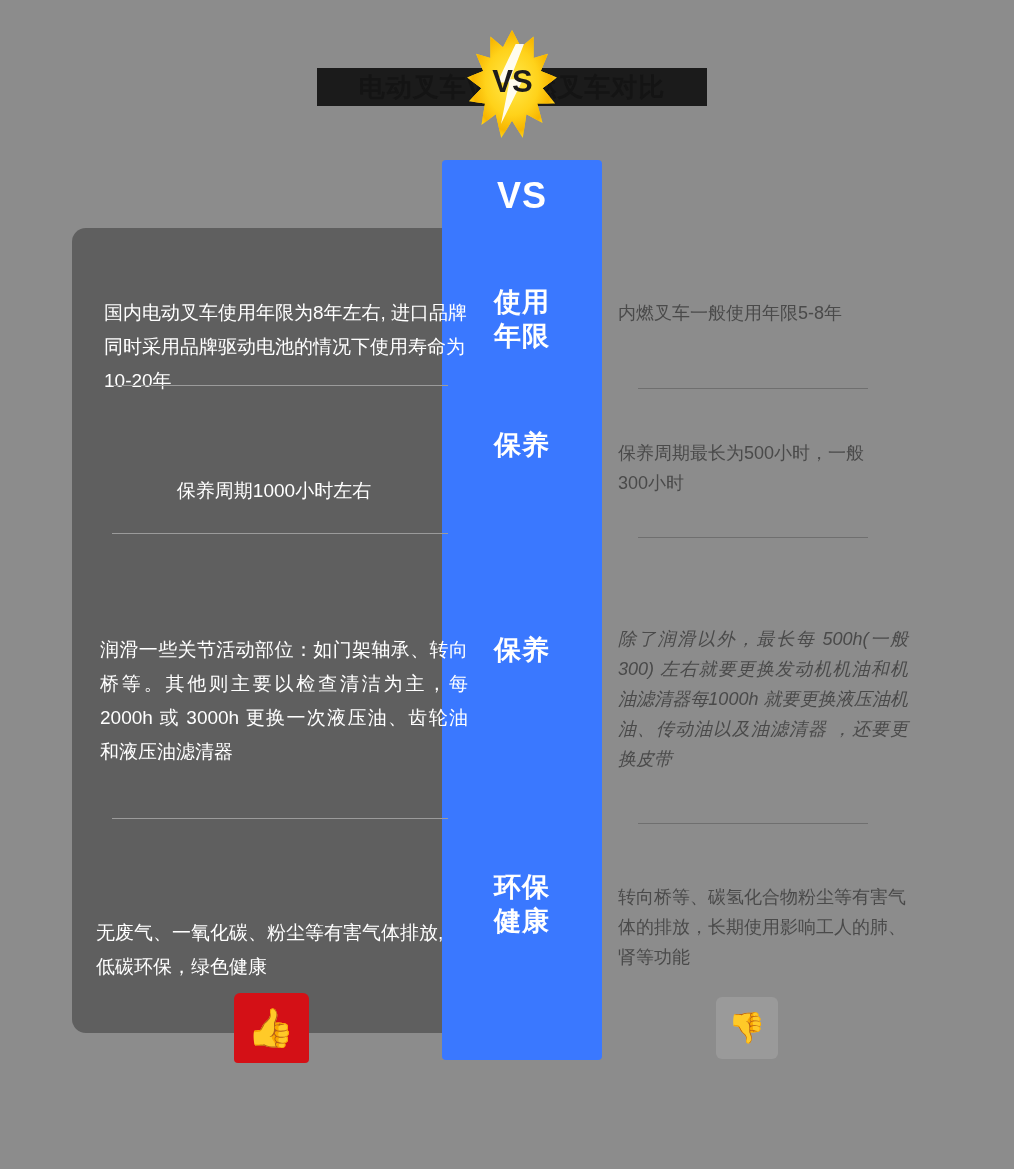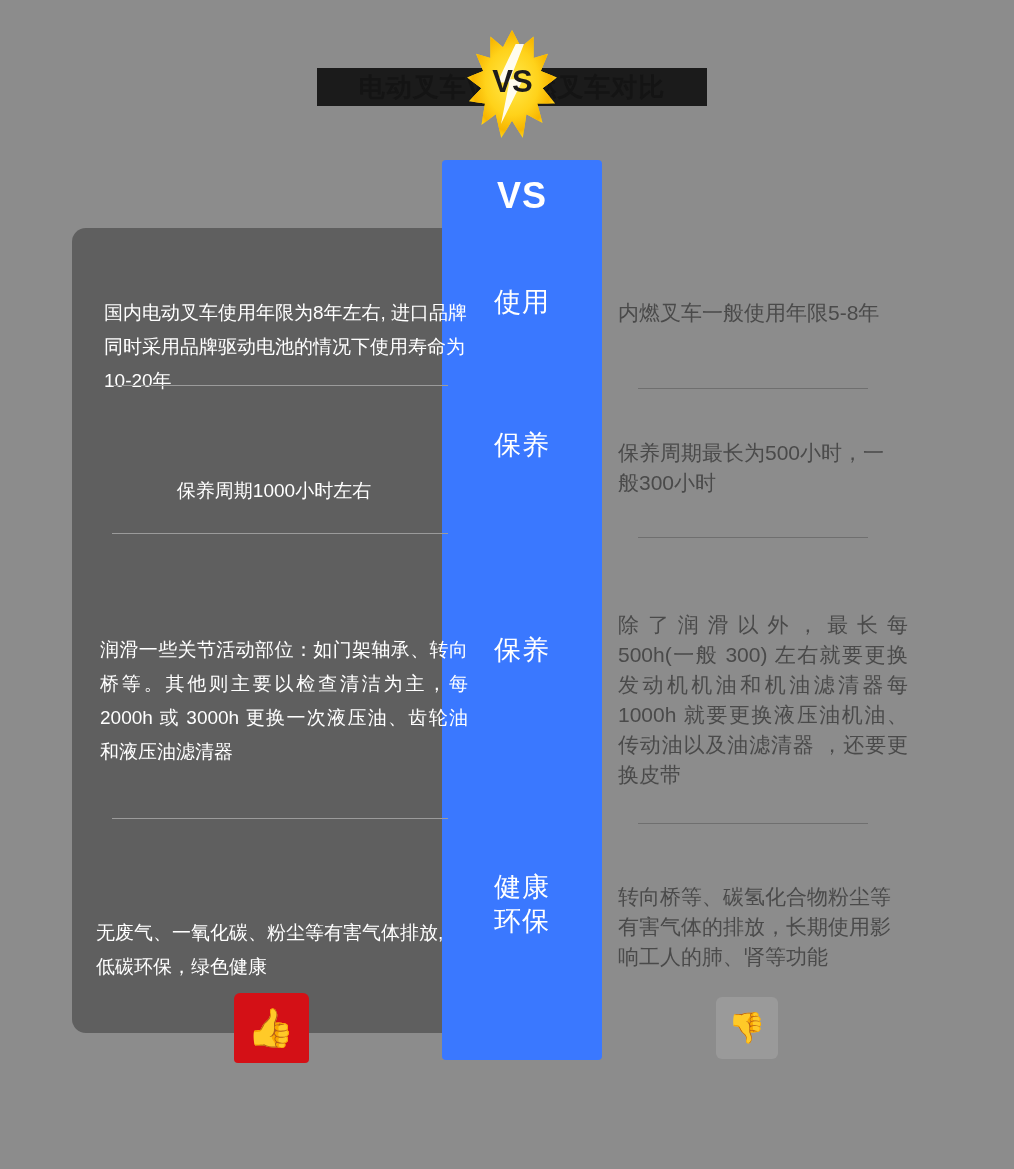--- a/index.html
+++ b/index.html
@@ -121,37 +121,37 @@
     color: #ffffff;
     letter-spacing: 1px;
   }
 
   .row-label {
     position: absolute;
     width: 160px;
     text-align: center;
     color: #ffffff;
     font-size: 27px;
-    font-weight: normal;
+    font-weight: bold;
     line-height: 34px;
     letter-spacing: 1px;
   }
   .row-label span { display: block; }
 
   .left-text {
     position: absolute;
     color: #ffffff;
     font-size: 19px;
     line-height: 34px;
     margin-top: 36px;
   }
   .right-text {
     position: absolute;
     color: #4a4a4a;
-    font-size: 21px;
+    font-size: 18px;
     line-height: 30px;
   }
 
   .divider {
     position: absolute;
     height: 1px;
     background: #9b9b9b;
   }
   .divider.right { background: #6f6f6f; }
 
@@ -206,45 +206,46 @@
     <div class="vs">VS</div>
   </div>
 </div>
 
 <div id="left-panel"></div>
 <div id="center-panel"></div>
 <div id="center-vs">VS</div>
 
 <div class="row-label" style="left:442px; top:285px;">
   <span>使用</span>
+  <span>年限</span>
 </div>
 <div class="left-text" style="left:104px; top:260px; width:370px;">国内电动叉车使用年限为8年左右, 进口品牌同时采用品牌驱动电池的情况下使用寿命为10-20年</div>
 <div class="right-text" style="left:618px; top:298px; width:290px;">内燃叉车一般使用年限5-8年</div>
 <div class="divider" style="left:112px; top:385px; width:336px;"></div>
 <div class="divider right" style="left:638px; top:388px; width:230px;"></div>
 
 <div class="row-label" style="left:442px; top:428px;">
   <span>保养</span>
 </div>
 <div class="left-text" style="left:104px; top:438px; width:340px;text-align:center;">保养周期1000小时左右</div>
 <div class="right-text" style="left:618px; top:438px; width:270px;">保养周期最长为500小时，一般300小时</div>
 <div class="divider" style="left:112px; top:533px; width:336px;"></div>
 <div class="divider right" style="left:638px; top:537px; width:230px;"></div>
 
 <div class="row-label" style="left:442px; top:633px;">
   <span>保养</span>
 </div>
 <div class="left-text" style="left:100px; top:597px; width:368px; text-align:justify;">润滑一些关节活动部位：如门架轴承、转向桥等。其他则主要以检查清洁为主，每 2000h 或 3000h 更换一次液压油、齿轮油和液压油滤清器</div>
-<div class="right-text" style="left:618px; top:610px; width:290px; text-align:justify;">除了润滑以外，最长每 500h(一般 300) 左右就要更换发动机机油和机油滤清器每1000h 就要更换液压油机油、传动油以及油滤清器 ，还要更换皮带</div>
+<div class="right-text" style="left:618px; top:624px; width:290px; text-align:justify;font-style:italic;">除了润滑以外，最长每 500h(一般 300) 左右就要更换发动机机油和机油滤清器每1000h 就要更换液压油机油、传动油以及油滤清器 ，还要更换皮带</div>
 <div class="divider" style="left:112px; top:818px; width:336px;"></div>
 <div class="divider right" style="left:638px; top:823px; width:230px;"></div>
 
 <div class="row-label" style="left:442px; top:870px;">
+  <span>环保</span>
   <span>健康</span>
-  <span>环保</span>
 </div>
 <div class="left-text" style="left:96px; top:880px; width:368px;">无废气、一氧化碳、粉尘等有害气体排放, 低碳环保，绿色健康</div>
 <div class="right-text" style="left:618px; top:882px; width:290px;">转向桥等、碳氢化合物粉尘等有害气体的排放，长期使用影响工人的肺、肾等功能</div>
 
 <div id="thumb-up">
   <div class="glyph">👍</div>
 </div>
 <div id="thumb-down">
   <div class="glyph">👎</div>
 </div>

